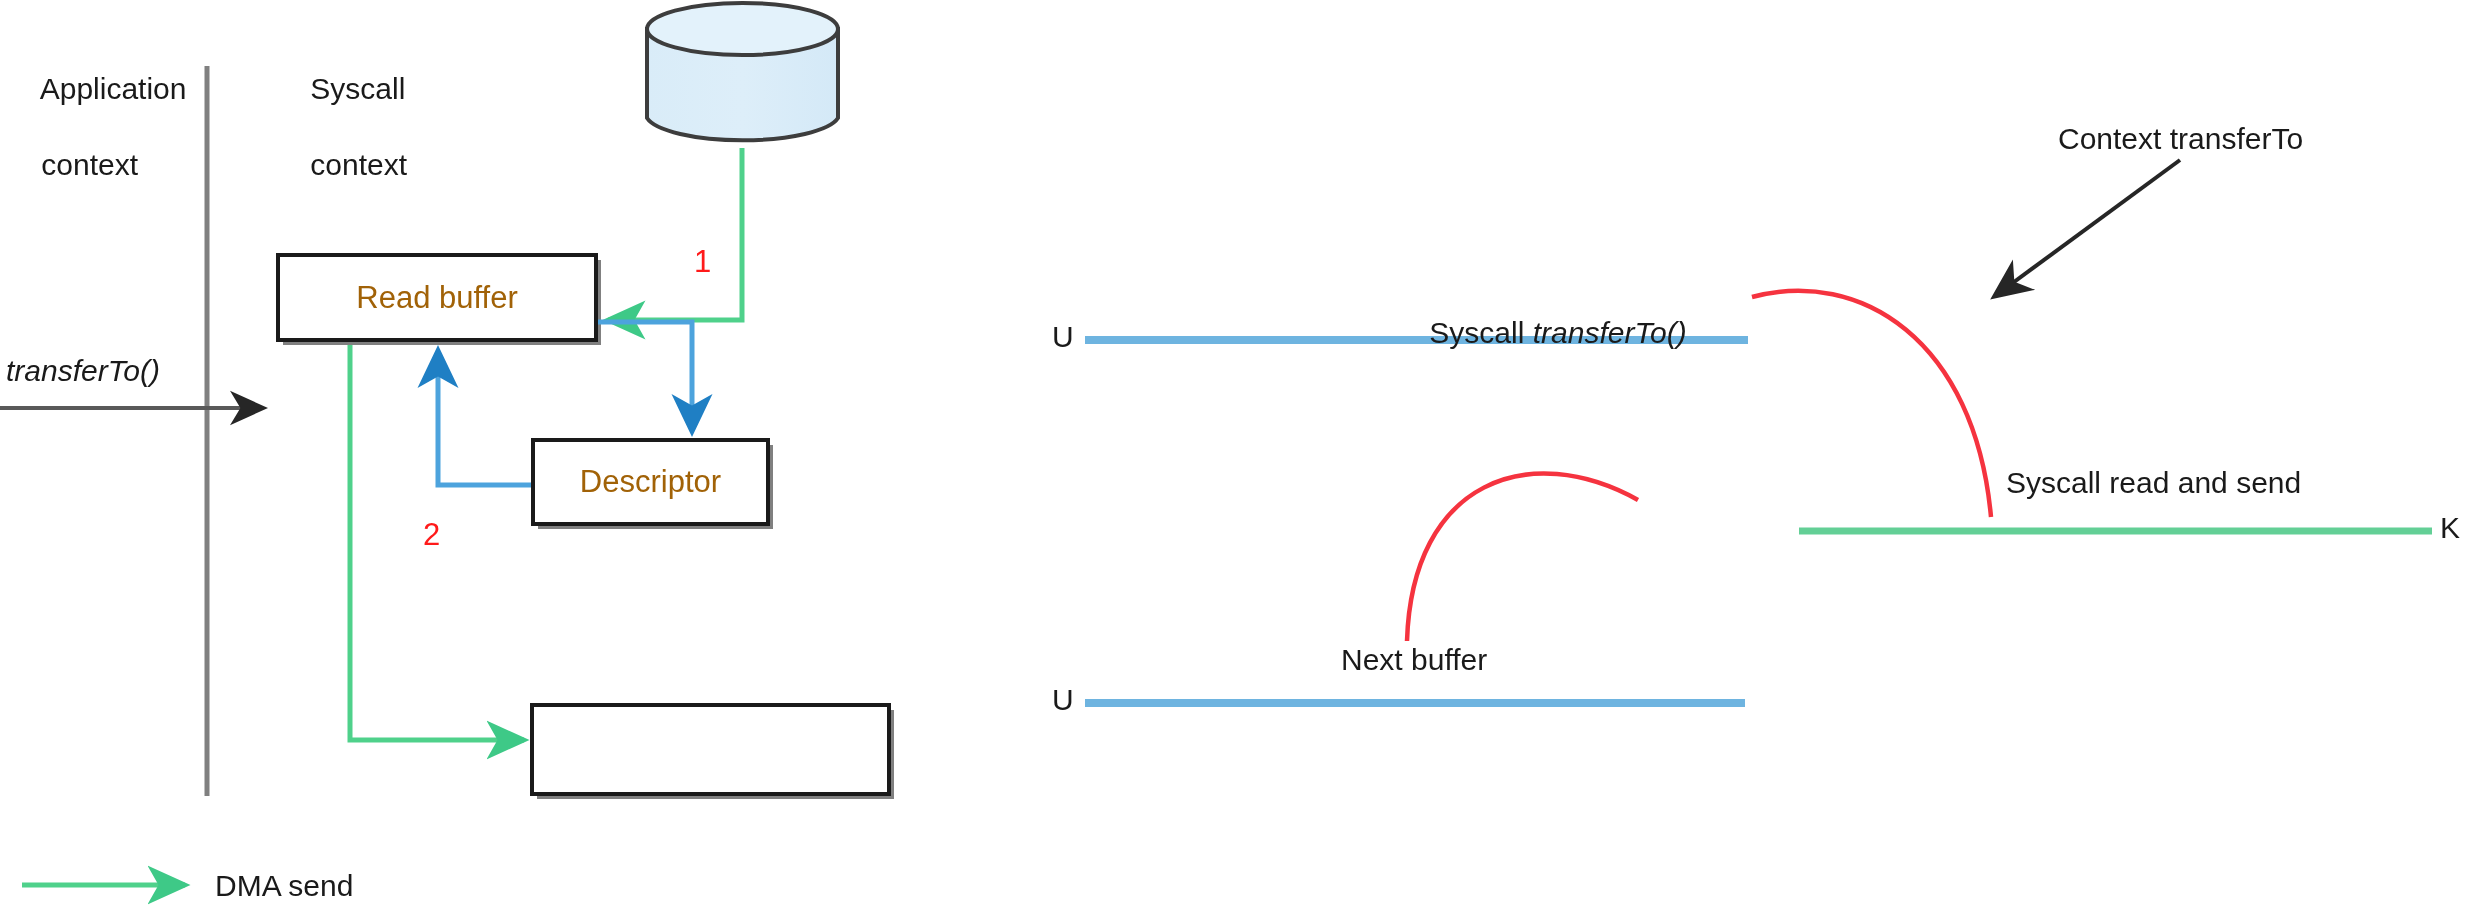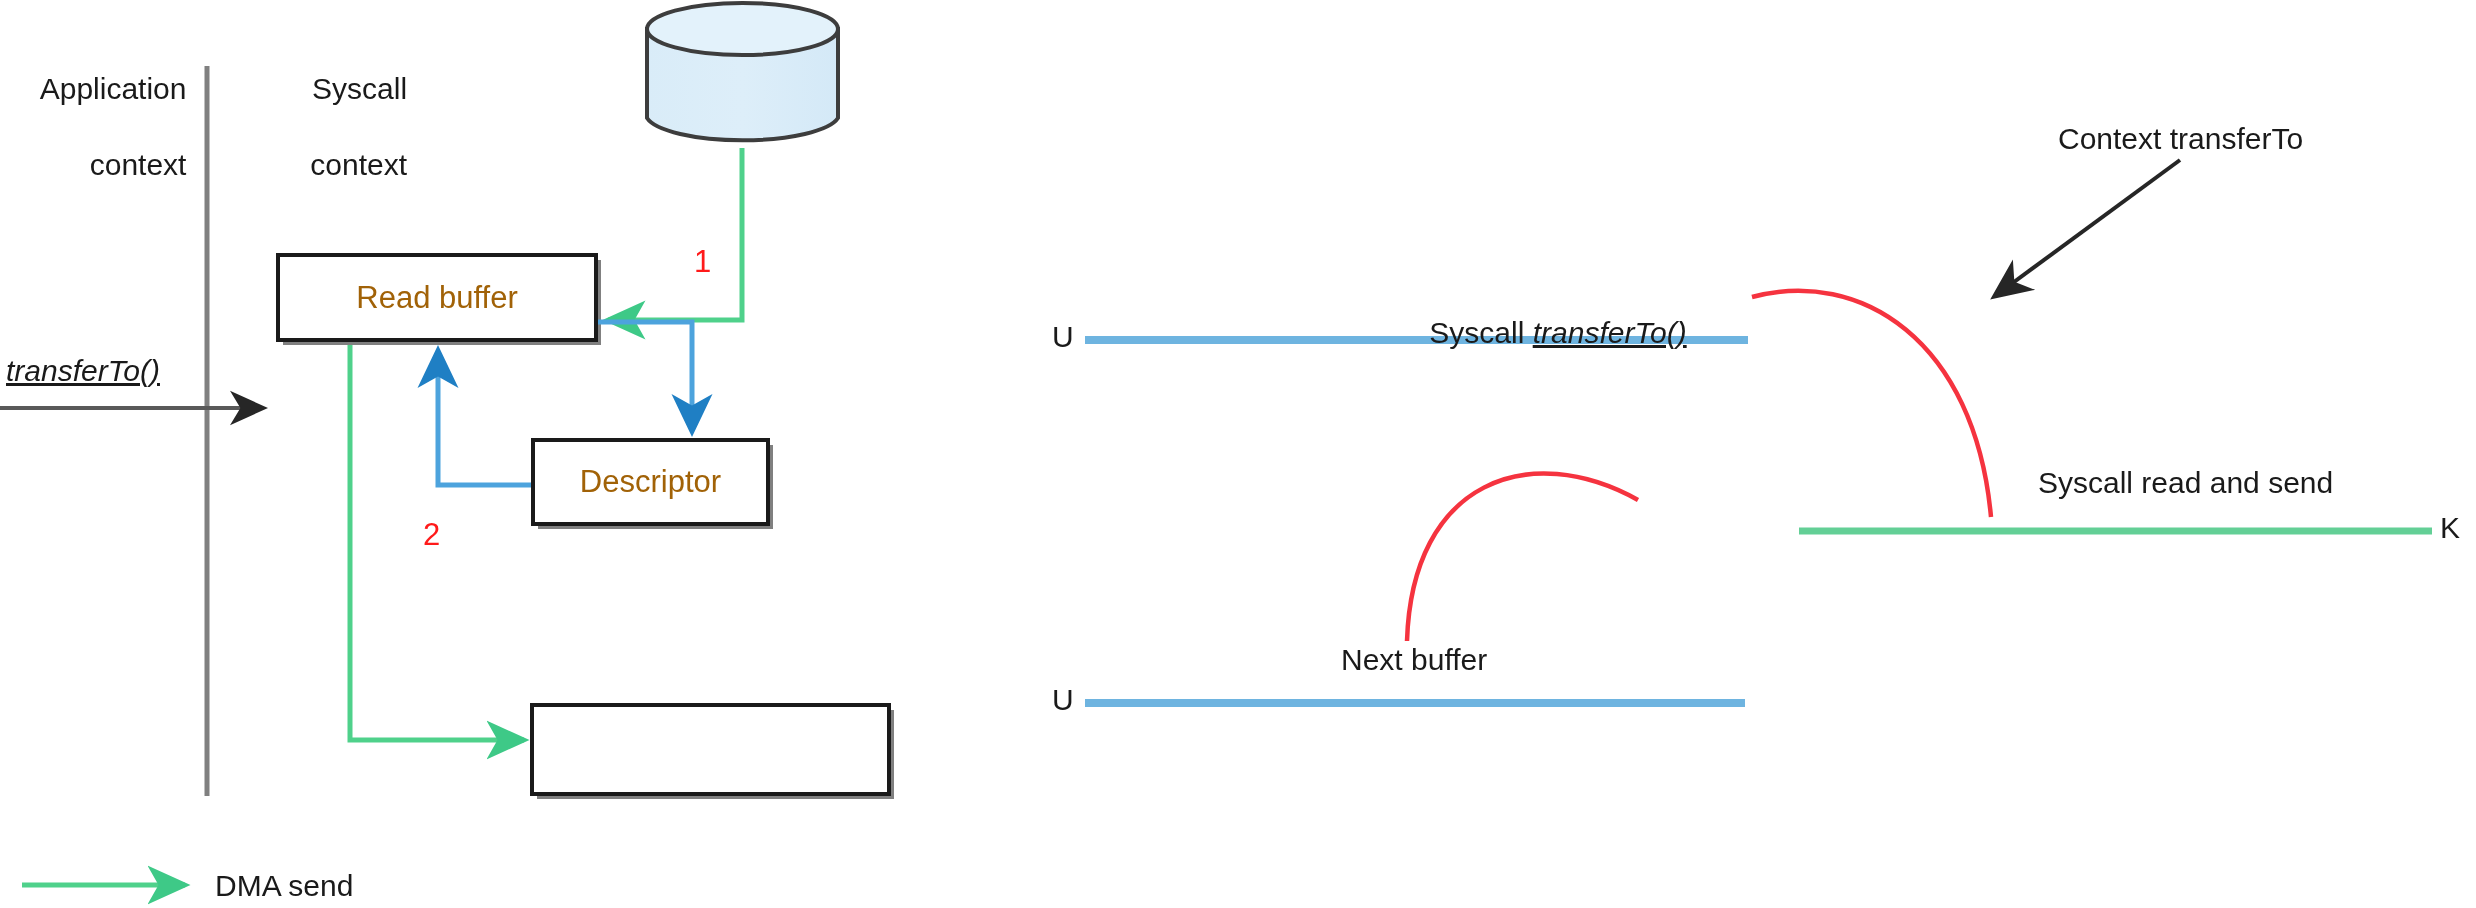--- a/index.html
+++ b/index.html
@@ -9,38 +9,37 @@
   }
   body {
     font-family: "Liberation Sans", sans-serif;
   }
   #canvas {
     position: relative;
     width: 2476px;
     height: 908px;
     background: #ffffff;
     overflow: hidden;
-    text-align: right;
   }
   svg.layer {
     position: absolute;
     left: 0;
     top: 0;
     width: 2476px;
     height: 908px;
   }
   .lbl {
     position: absolute;
     color: #1a1a1a;
     font-family: "Liberation Sans", sans-serif;
     font-size: 30px;
     line-height: 38px;
     white-space: pre;
   }
-  .lbl.italic { font-style: italic; text-decoration: underline; }
+  .lbl.italic { font-style: italic; }
   .lbl.red { color: #ff1a1a; font-size: 31px; font-weight: 400; }
   .box-label {
     position: absolute;
     display: flex;
     align-items: center;
     justify-content: center;
     font-size: 31px;
     color: #a16207;
     font-family: "Liberation Sans", sans-serif;
   }
@@ -143,21 +142,21 @@
   <div class="lbl red" style="left:423px; top:516px;">2</div>
 
   <div class="lbl" style="left:215px; top:867px;">DMA send</div>
 
   <div class="lbl" style="left:2058px; top:120px;">Context transferTo</div>
 
   <div class="lbl" style="left:1396px; top:276px;">
     <span>Syscall </span><span class="lbl italic" style="position:static;">transferTo()</span>
   </div>
 
-  <div class="lbl" style="left:2006px; top:464px;margin-left:32px;">Syscall read and send</div>
+  <div class="lbl" style="left:2006px; top:464px;">Syscall read and send</div>
 
   <div class="lbl" style="left:1341px; top:641px;">Next buffer</div>
 
   <div class="lbl" style="left:1052px; top:318px;">U</div>
 
   <div class="lbl" style="left:2440px; top:509px;">K</div>
 
   <div class="lbl" style="left:1052px; top:681px;">U</div>
 
 </div>

